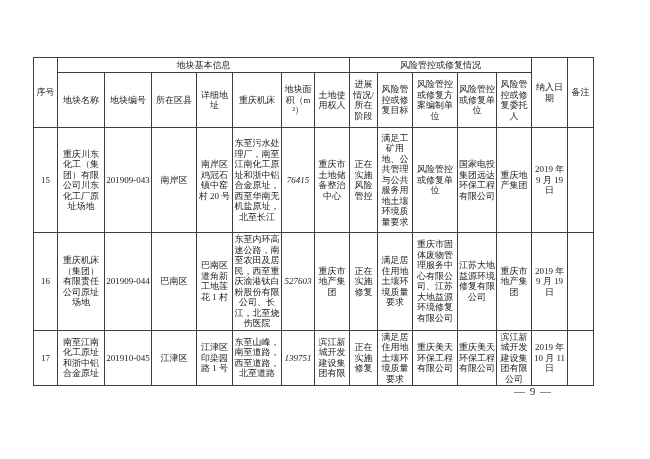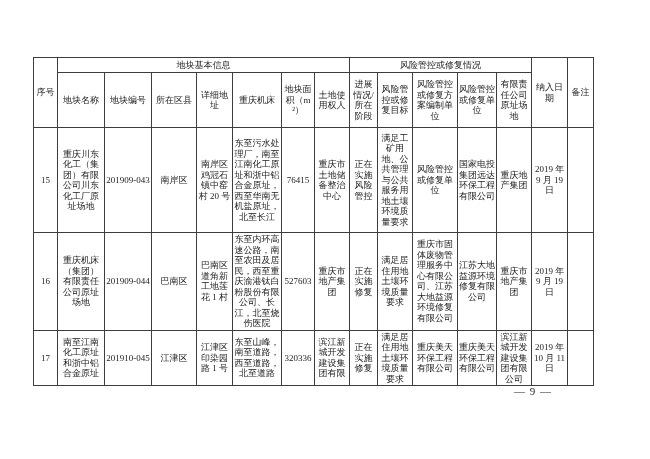--- a/index.html
+++ b/index.html
@@ -31,21 +31,21 @@
     padding: 1px 1px;
     word-break: break-all;
     overflow: hidden;
   }
   tr.grp td { height: 12px; margin-top: 47px; }
   tr.hdr td { height: 52px; }
   tr.r15 td { height: 102px; }
   tr.r16 td { height: 94px; }
   tr.r17 td { height: 46px; }
   td.code { font-size: 7.5px; white-space: nowrap; font-family: Liberation Serif, serif; }
-  td.num  { font-size: 8px; }
+  td.num  { font-size: 8px; font-style: italic; }
   .page-num {
     position: absolute;
     left: 503px; top: 385px;
     width: 60px;
     font-size: 11px;
     color: #2a2a2a;
     text-align: center;
     letter-spacing: 1px;
   }
 </style>
@@ -84,21 +84,21 @@
       <td>地块编号</td>
       <td>所在区县</td>
       <td>详细地址</td>
       <td>重庆机床</td>
       <td>地块面积（m²）</td>
       <td>土地使用权人</td>
       <td>进展情况/所在阶段</td>
       <td>风险管控或修复目标</td>
       <td>风险管控或修复方案编制单位</td>
       <td>风险管控或修复单位</td>
-      <td>有限责任公司原址场地</td>
+      <td>风险管控或修复委托人</td>
     </tr>
 
     <tr class="r15">
       <td>15</td>
       <td>重庆川东化工（集团）有限公司川东化工厂原址场地</td>
       <td class="code">201909-043</td>
       <td>南岸区</td>
       <td>南岸区鸡冠石镇中窑村 20 号</td>
       <td>东至污水处理厂，南至江南化工原址和浙中铝合金原址，西至华南无机盐原址，北至长江</td>
       <td class="num">76415</td>
@@ -130,21 +130,21 @@
       <td></td>
     </tr>
 
     <tr class="r17">
       <td>17</td>
       <td>南至江南化工原址和浙中铝合金原址</td>
       <td class="code">201910-045</td>
       <td>江津区</td>
       <td>江津区印染园路 1 号</td>
       <td>东至山峰，南至道路，西至道路，北至道路</td>
-      <td class="num">320336</td>
+      <td class="num">139751</td>
       <td>滨江新城开发建设集团有限</td>
       <td>正在实施修复</td>
       <td>满足居住用地土壤环境质量要求</td>
       <td>重庆美天环保工程有限公司</td>
       <td>重庆美天环保工程有限公司</td>
       <td>滨江新城开发建设集团有限公司</td>
       <td>2019 年 10 月 11 日</td>
       <td></td>
     </tr>
   </tbody>

